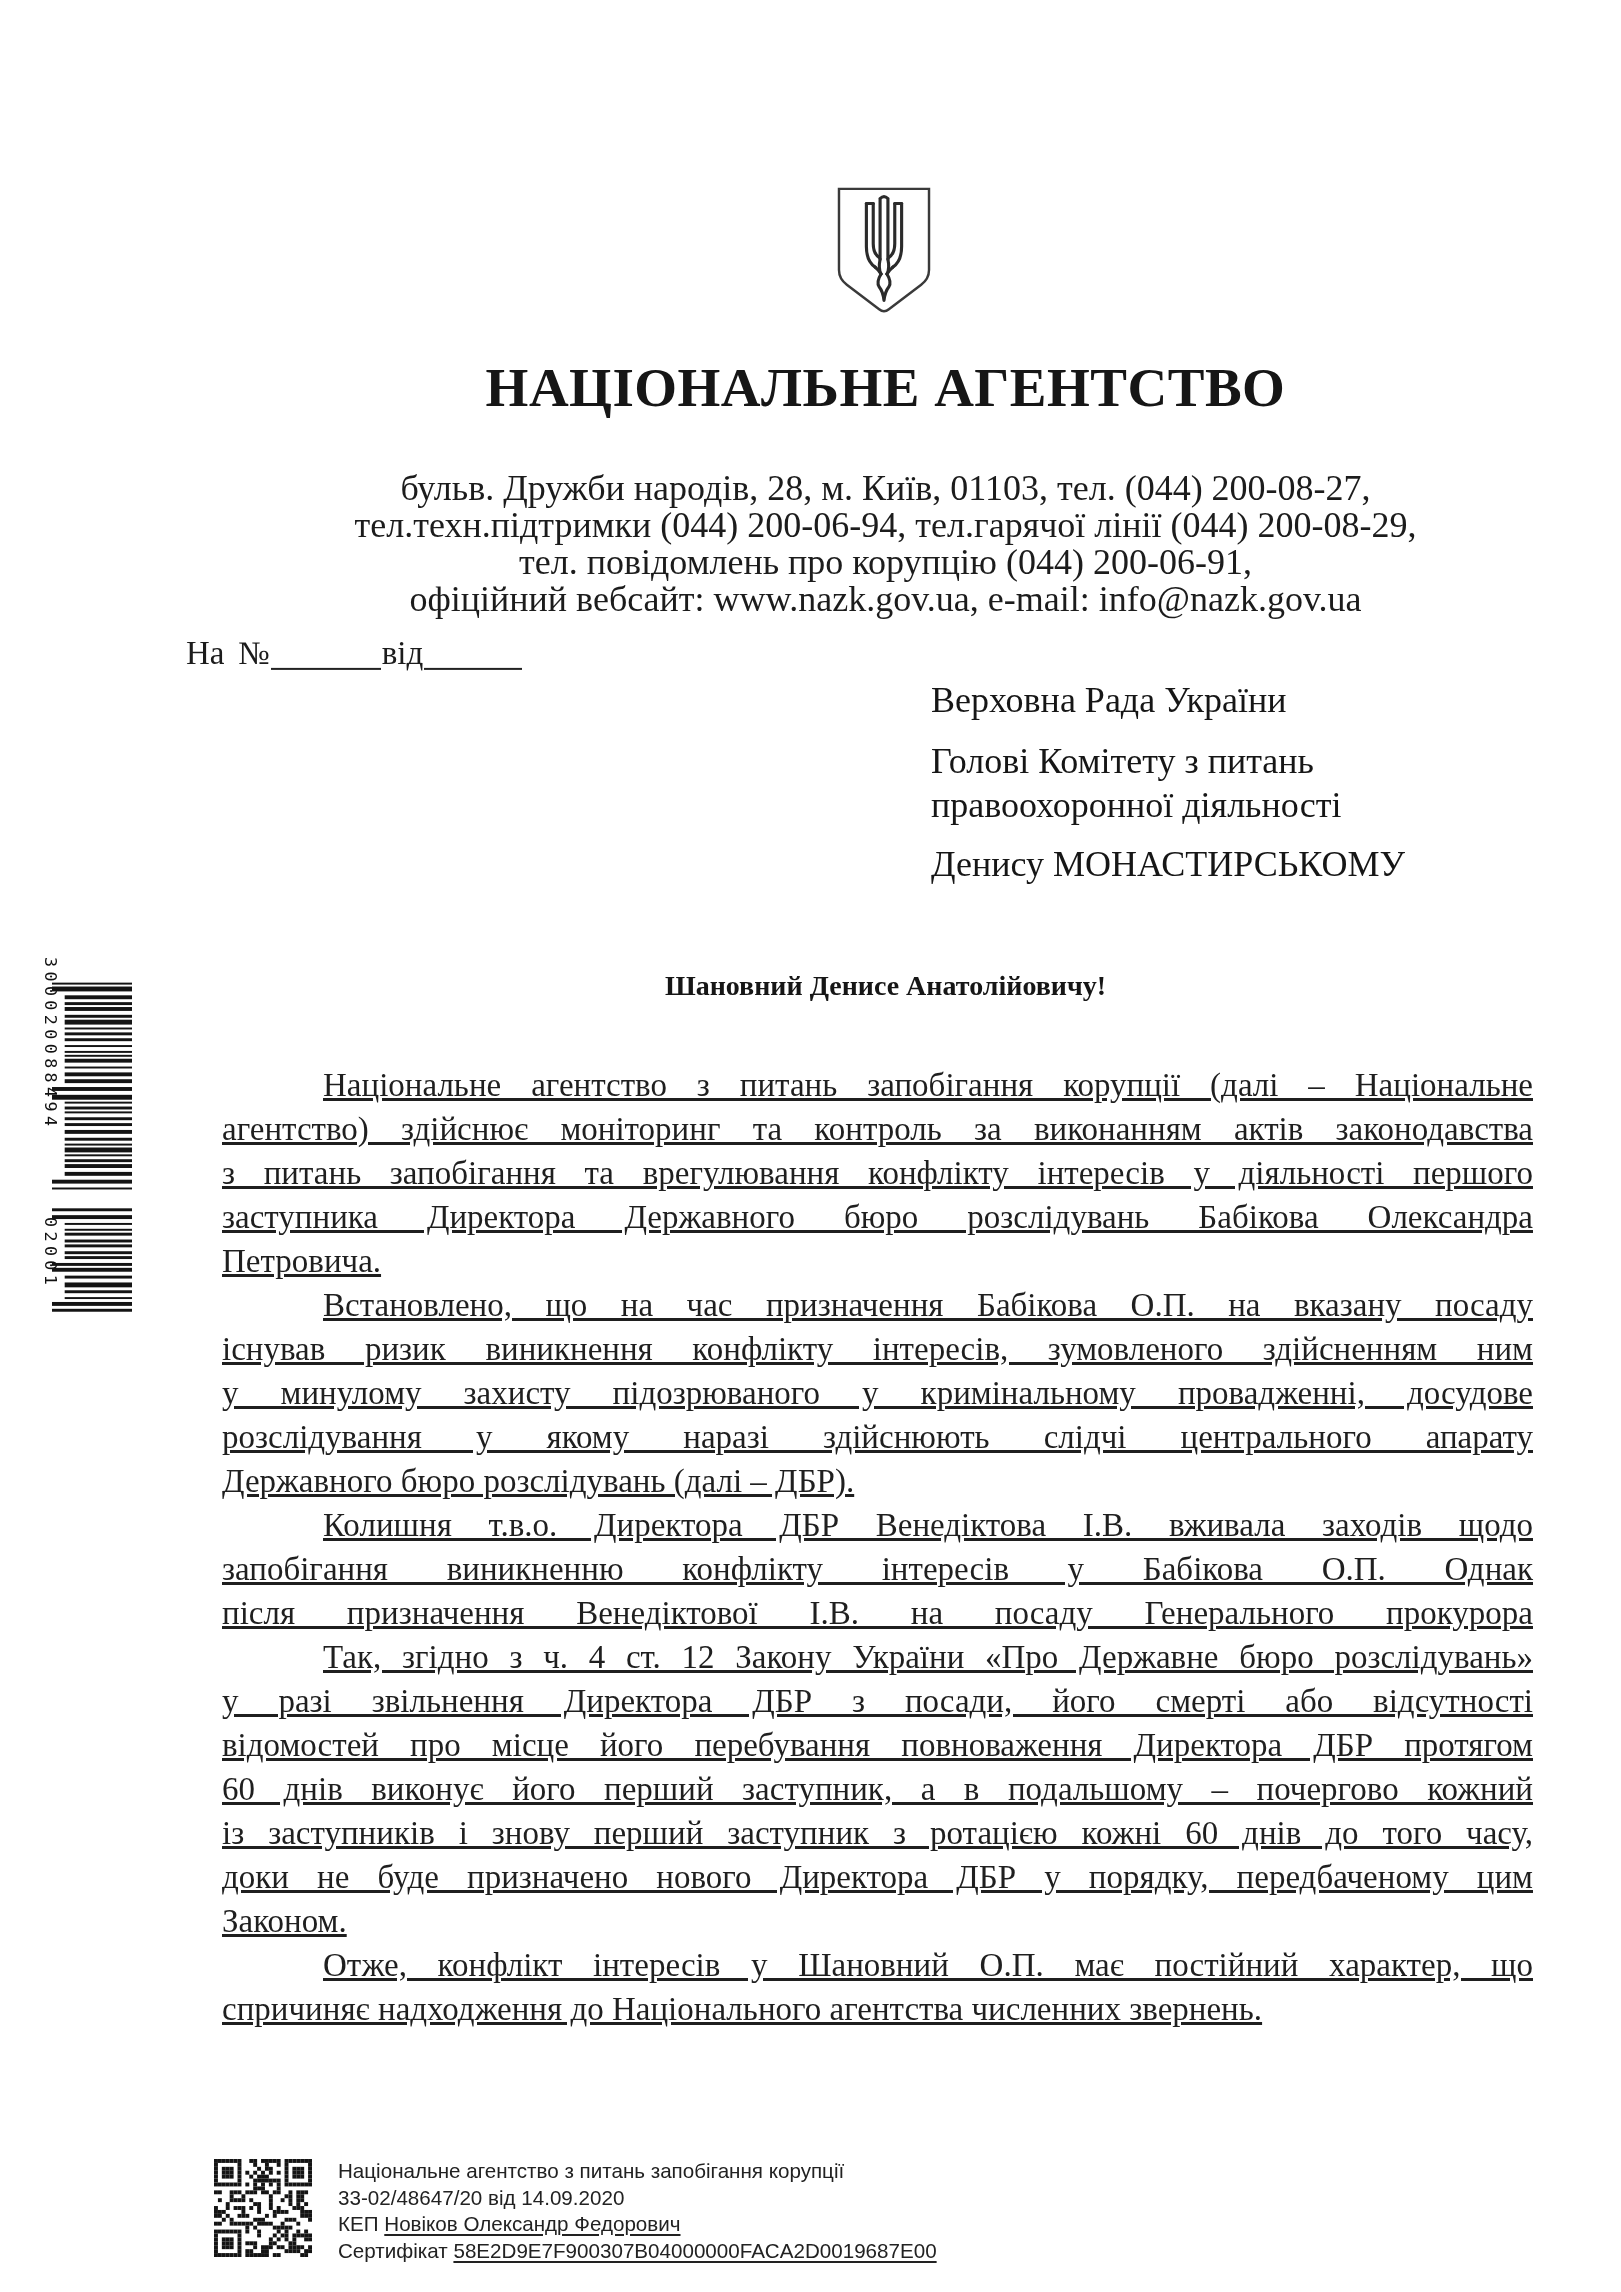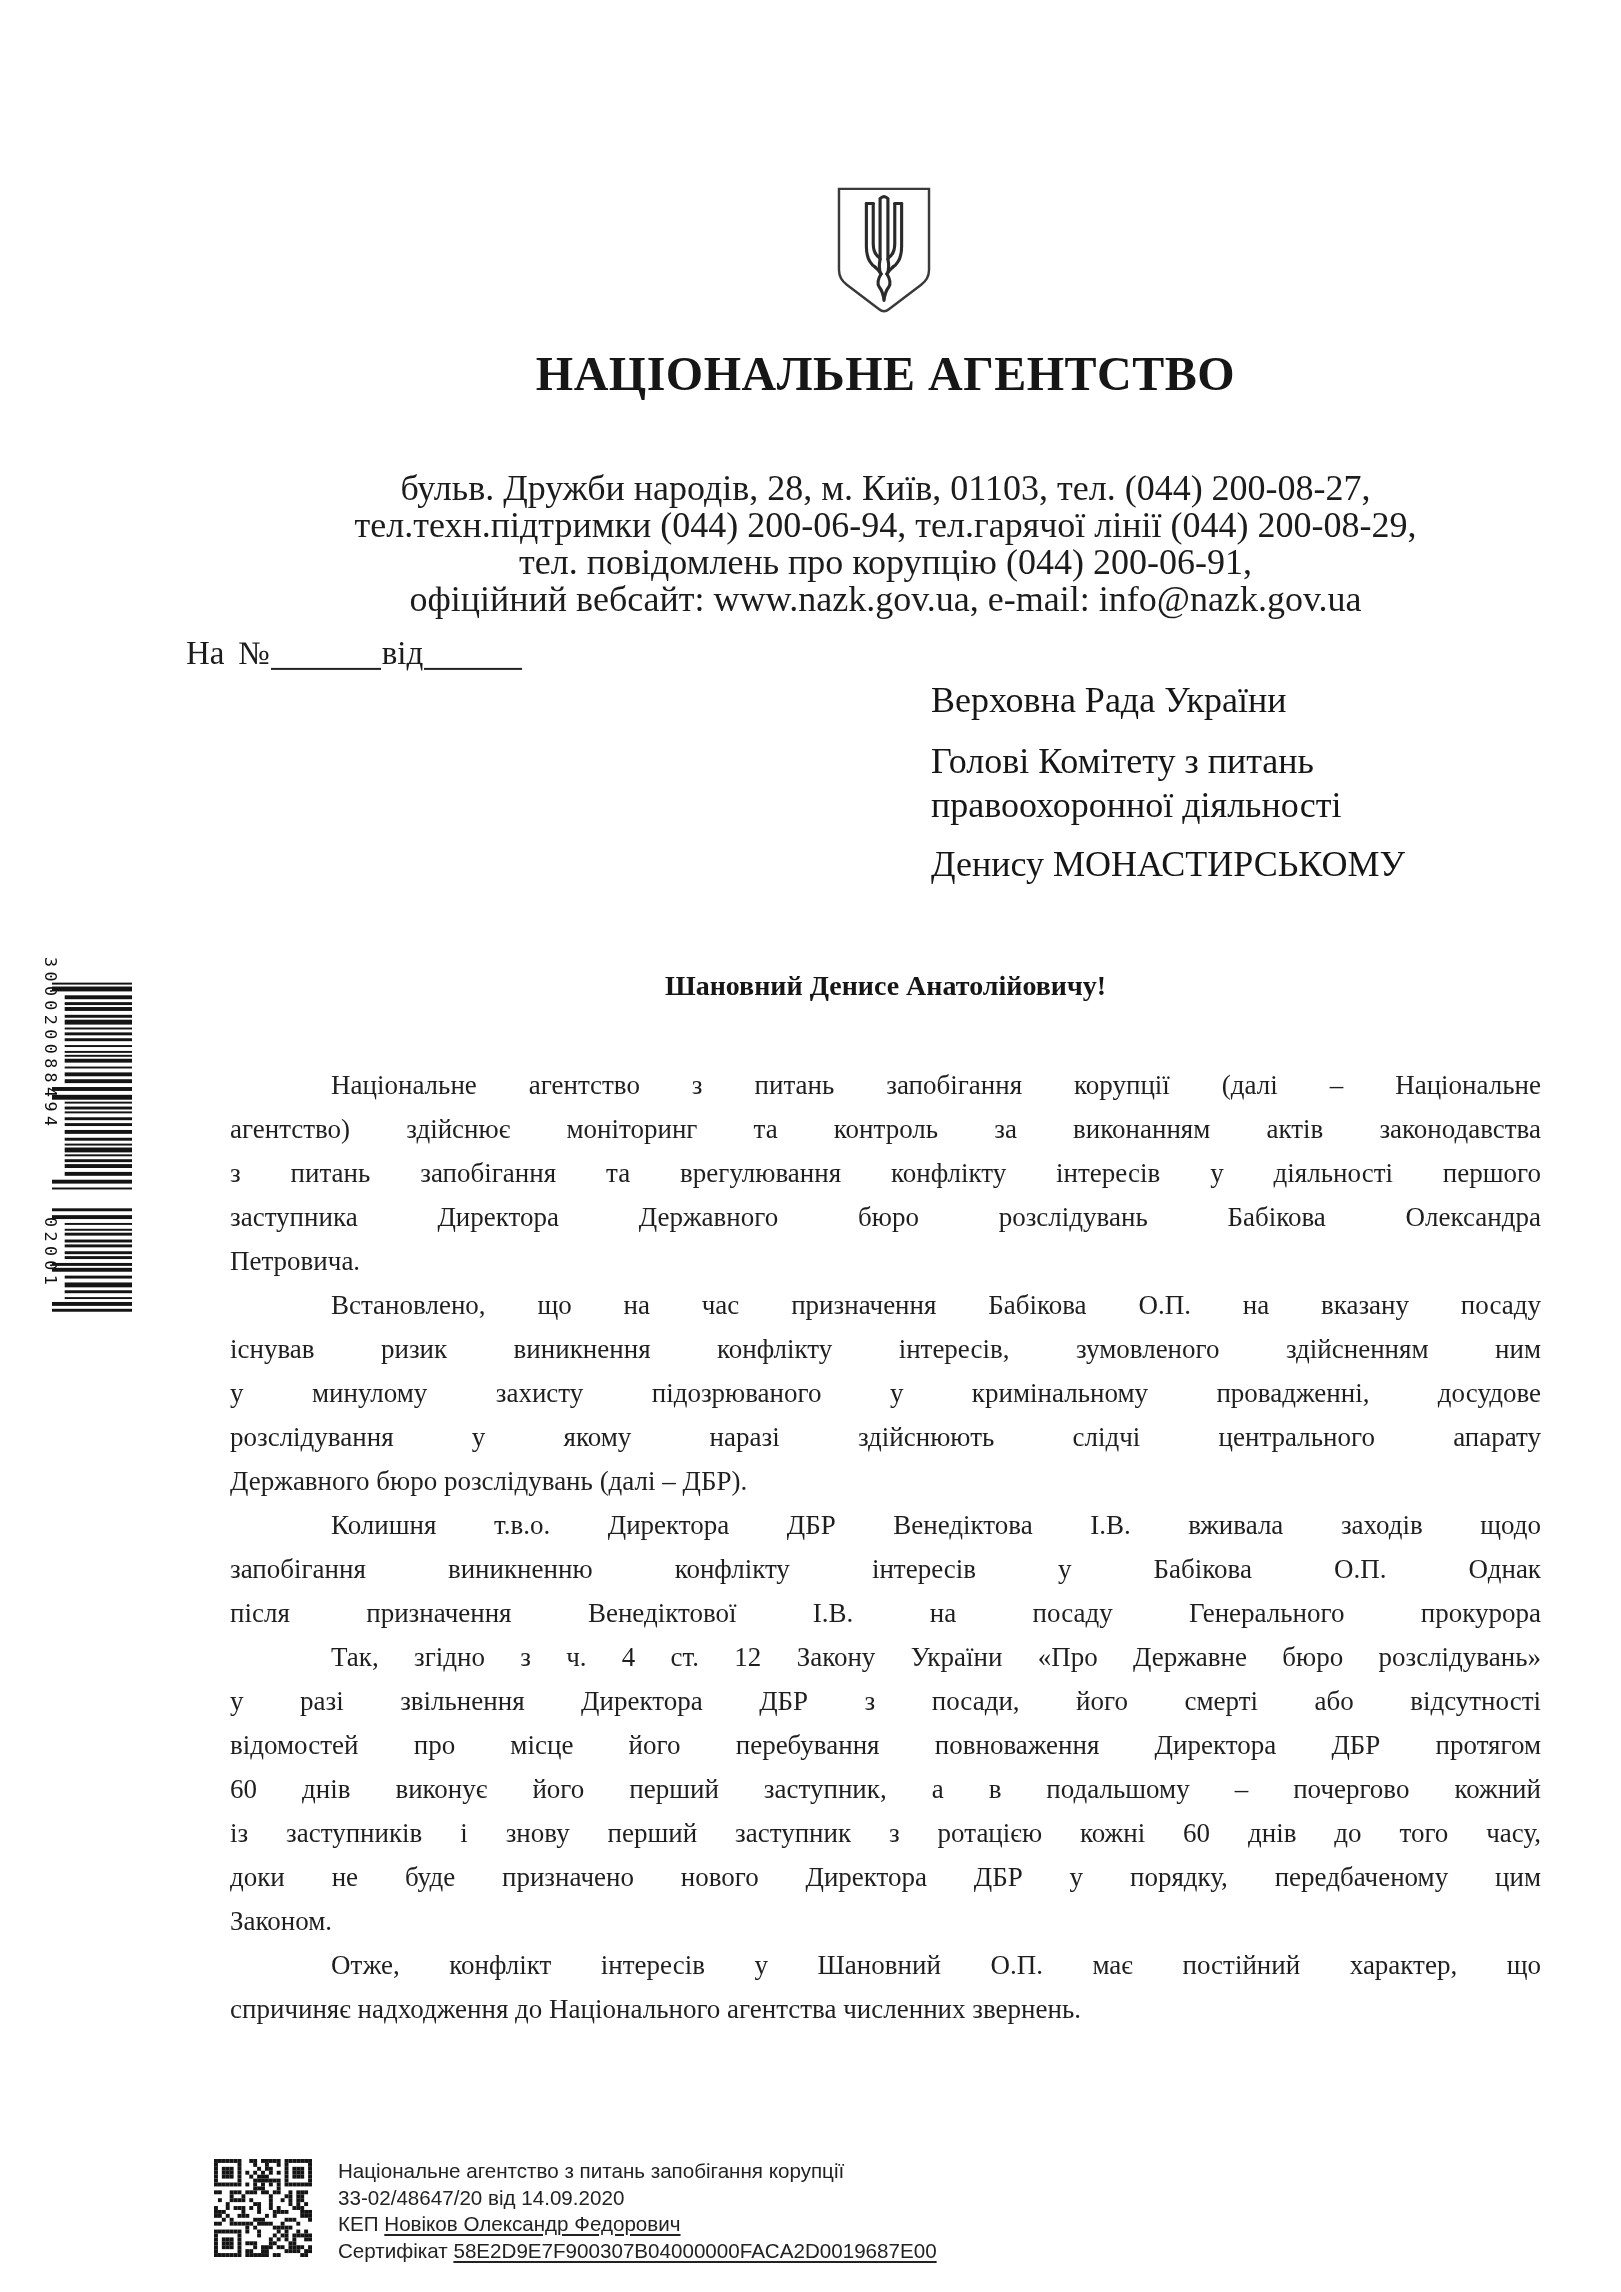--- a/index.html
+++ b/index.html
@@ -9,22 +9,22 @@
     margin:0 auto;
     background:#ffffff;
     color:#1f1f1f;
     font-family:"Liberation Serif","DejaVu Serif",serif;
     overflow:hidden;
   }
   
   .emblem{position:absolute;left:829px;top:182px;width:110px;height:137px;}
   
   .title-block{
-    position:absolute;left:230px;top:350px;width:1311px;
-    text-align:center;font-weight:bold;font-size:48px;line-height:48px;
+    position:absolute;left:230px;top:364px;width:1311px;
+    text-align:center;font-weight:bold;font-size:55px;line-height:48px;
     letter-spacing:0.5px;color:#161616;
   }
   .address-block{
     position:absolute;left:230px;top:470px;width:1311px;
     text-align:center;font-size:36px;line-height:37px;color:#1c1c1c;
   }
   
   .ref-line{position:absolute;left:186px;top:635px;font-size:33px;color:#1c1c1c;}
   .ref-line .w{margin-right:13.7px;}
   .blank{
@@ -52,22 +52,22 @@
   .bc-svg{position:absolute;left:52px;}
   .bc-svg.s1{top:982px;}
   .bc-svg.s2{top:1208px;}
   
   .salutation{
     position:absolute;left:230px;top:970px;width:1311px;
     text-align:center;font-weight:bold;font-size:28px;color:#161616;
   }
   
   .letter-body{
-    position:absolute;left:230px;top:1063px;width:1311px;
-    font-size:27px;line-height:44px;color:#1f1f1f;
+    position:absolute;left:222px;top:1063px;width:1311px;
+    font-size:33px;line-height:44px;color:#1f1f1f;text-decoration:underline;
   }
   .bline{text-align:justify;text-align-last:justify;white-space:normal;}
   .bline.first{text-indent:101px;}
   .bline.last{text-align-last:left;}
   
   .qr{position:absolute;left:214px;top:2159px;width:98px;height:98px;}
   .footer-text{
     position:absolute;left:338px;top:2158px;width:1176px;
     font-family:"Liberation Sans","DejaVu Sans",sans-serif;
     font-size:20.6px;line-height:26.5px;color:#222;

